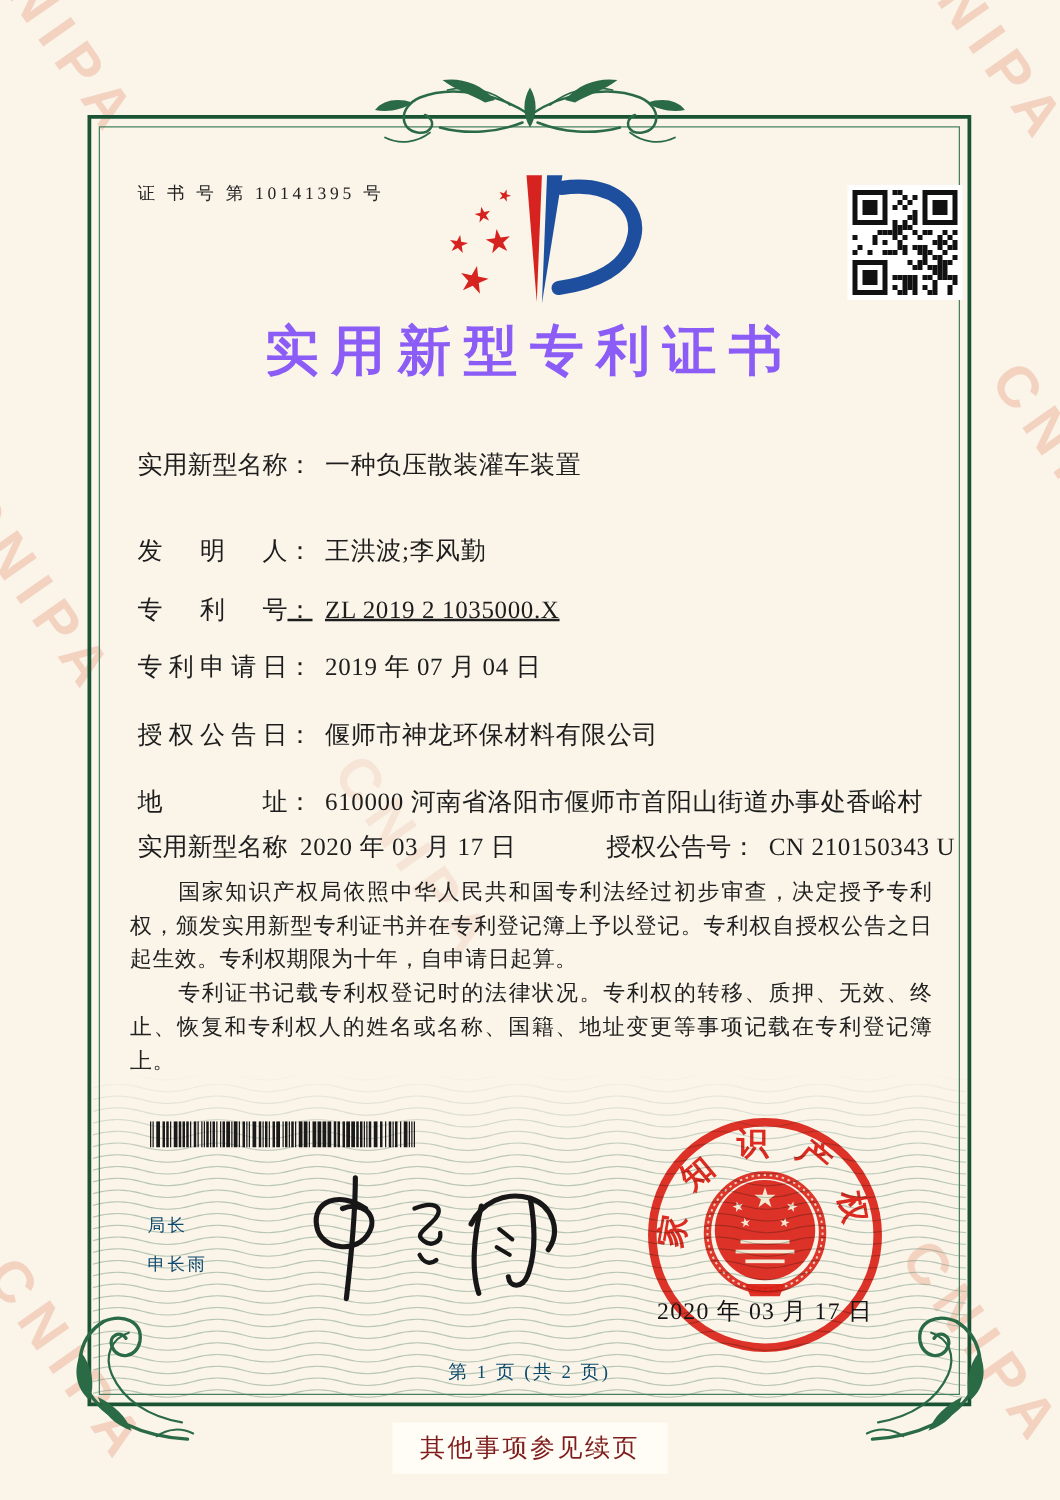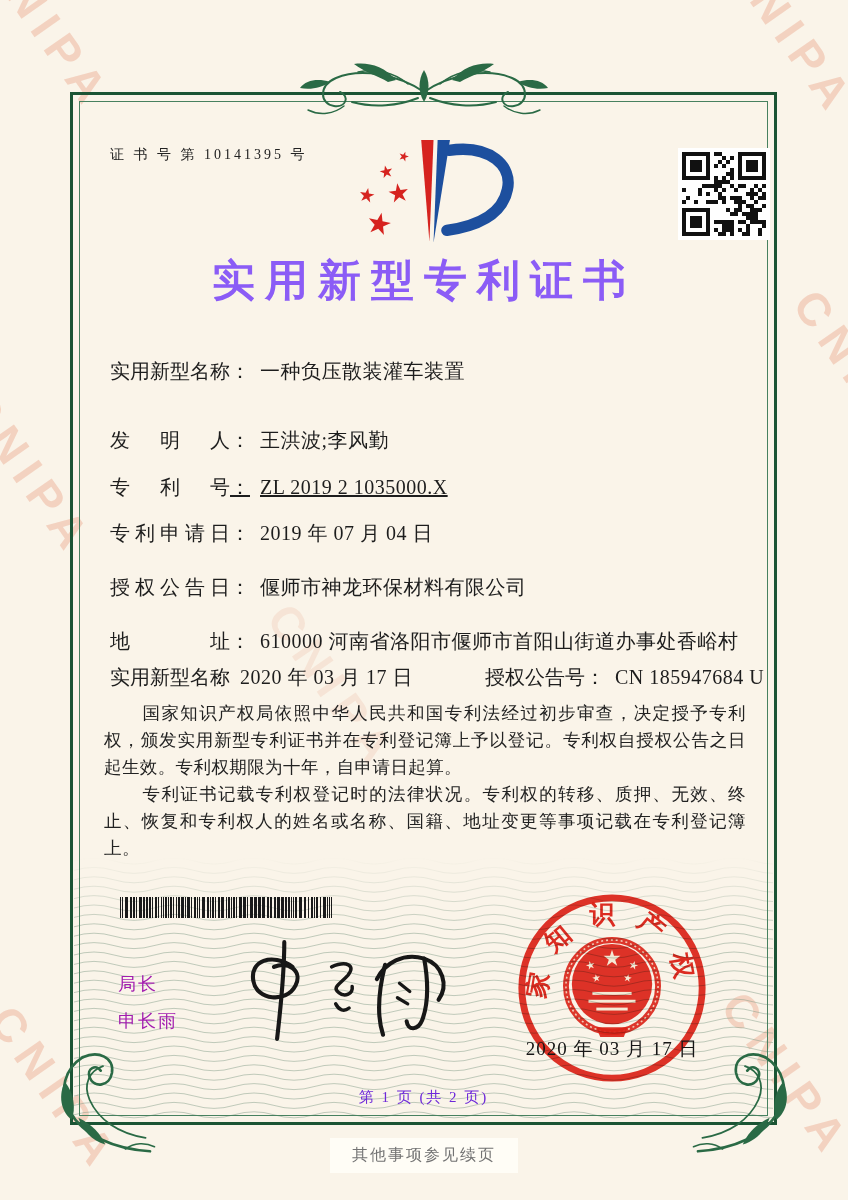--- a/index.html
+++ b/index.html
@@ -36,33 +36,33 @@
   .row .lbl{display:inline-block; width:120px; text-align:justify; text-align-last:justify; vertical-align:top;}
   .row .val{margin-left:10px; letter-spacing:0.5px;}
   .row .lbl2{display:inline-block; width:100px; text-align:justify; text-align-last:justify; vertical-align:top;}
   
   .paras{position:absolute; left:104px; top:700px; width:642px;
     font-size:17.5px; line-height:27px; text-align:justify; color:#222;}
   .paras p{margin:0; text-indent:2.2em; letter-spacing:0.4px;}
   
   .barcode{position:absolute; left:120px; top:897px; width:216px; height:21px;}
   
-  .director{position:absolute; left:118px; top:972px; font-size:18px;
-    font-family:"Liberation Sans","DejaVu Sans",sans-serif; color:#a21caf;}
+  .director{position:absolute; left:118px; top:972px; font-size:14px;
+    font-family:"Liberation Sans","DejaVu Sans",sans-serif; color:#0c4a6e;}
   .director div{margin-bottom:13px; letter-spacing:2px;}
   .sig{position:absolute; left:232px; top:936px;}
   
   .seal{position:absolute; left:514px; top:890px; width:196px; height:196px; mix-blend-mode:multiply;}
   .seal-date{position:absolute; left:514px; top:1036px; width:196px; text-align:center;
     font-size:19px; color:#161616; letter-spacing:1px; white-space:nowrap;}
   
   .pagefoot{position:absolute; left:70px; top:1088px; width:707px; text-align:center;
-    font-size:15px; letter-spacing:2px; color:#6d28d9;}
+    font-size:15px; letter-spacing:2px; color:#0c4a6e;}
   .contnote{position:absolute; left:50%; top:1138px; transform:translateX(-50%);
-    background:#fffdf6; padding:7px 22px; font-size:16px; letter-spacing:2px; color:#737373;}
+    background:#fffdf6; padding:7px 22px; font-size:20px; letter-spacing:2px; color:#7f1d1d;}
   .orn{position:absolute; color:#2a6a45;}
 </style>
 </head>
 <body>
 
 <div class="page">
 
   <div class="wm" style="left:-48px; top:0px;">CNIPA</div>
   <div class="wm" style="left:696px; top:6px;">CNIPA</div>
   <div class="wm" style="left:764px; top:346px;">CNIPA</div>
@@ -300,21 +300,21 @@
   </div>
   <div class="row" style="top:574px;">
     <span class="lbl">授权公告日</span><span>：</span><span class="val">偃师市神龙环保材料有限公司</span>
   </div>
   <div class="row" style="top:628px;">
     <span class="lbl">地址</span><span>：</span><span class="val">610000 河南省洛阳市偃师市首阳山街道办事处香峪村</span>
   </div>
   <div class="row" style="top:664px;">
     <span class="lbl2">实用新型名称</span><span>：</span><span class="val">2020 年 03 月 17 日</span>
     <span style="display:inline-block; width:62px;"></span>
-    <span class="lbl2">授权公告号</span><span>：</span><span class="val">CN 185947684 U</span>
+    <span class="lbl2">授权公告号</span><span>：</span><span class="val">CN 210150343 U</span>
   </div>
 
   <div class="paras">
     <p>国家知识产权局依照中华人民共和国专利法经过初步审查，决定授予专利权，颁发实用新型专利证书并在专利登记簿上予以登记。专利权自授权公告之日起生效。专利权期限为十年，自申请日起算。</p>
     <p>专利证书记载专利权登记时的法律状况。专利权的转移、质押、无效、终止、恢复和专利权人的姓名或名称、国籍、地址变更等事项记载在专利登记簿上。</p>
   </div>
 
   <div class="barcode">
     <svg id="bcsvg" width="216" height="21" xmlns="http://www.w3.org/2000/svg">
         <rect x="0" y="0" width="1" height="21" fill="#1a1a1a"></rect>

